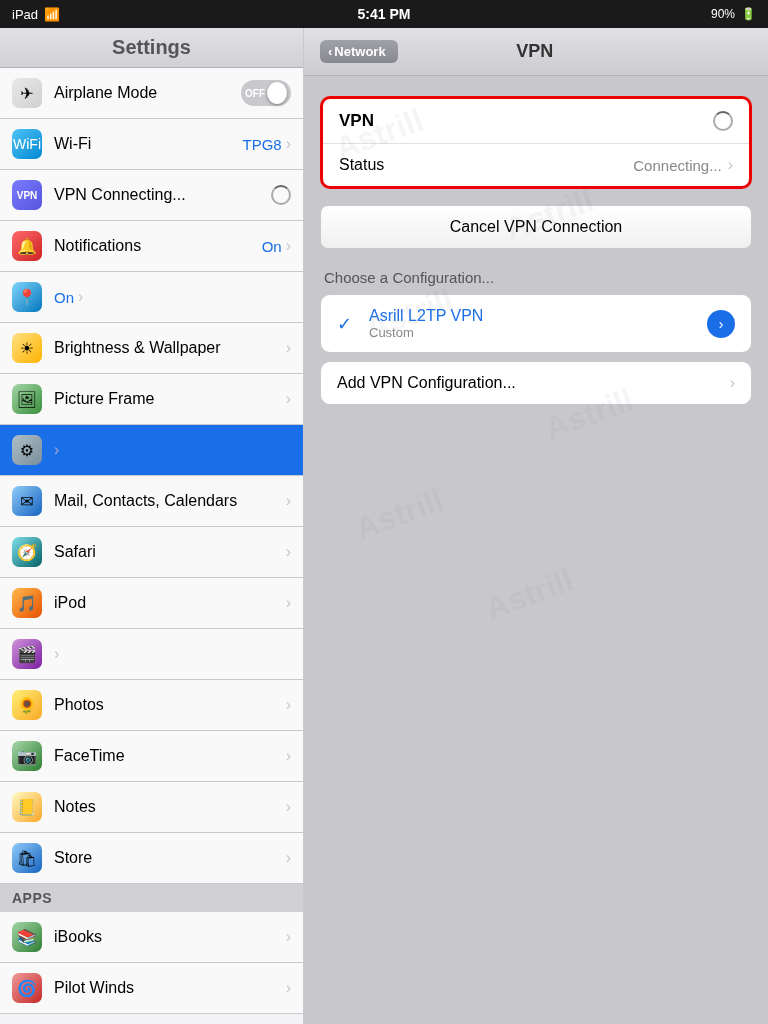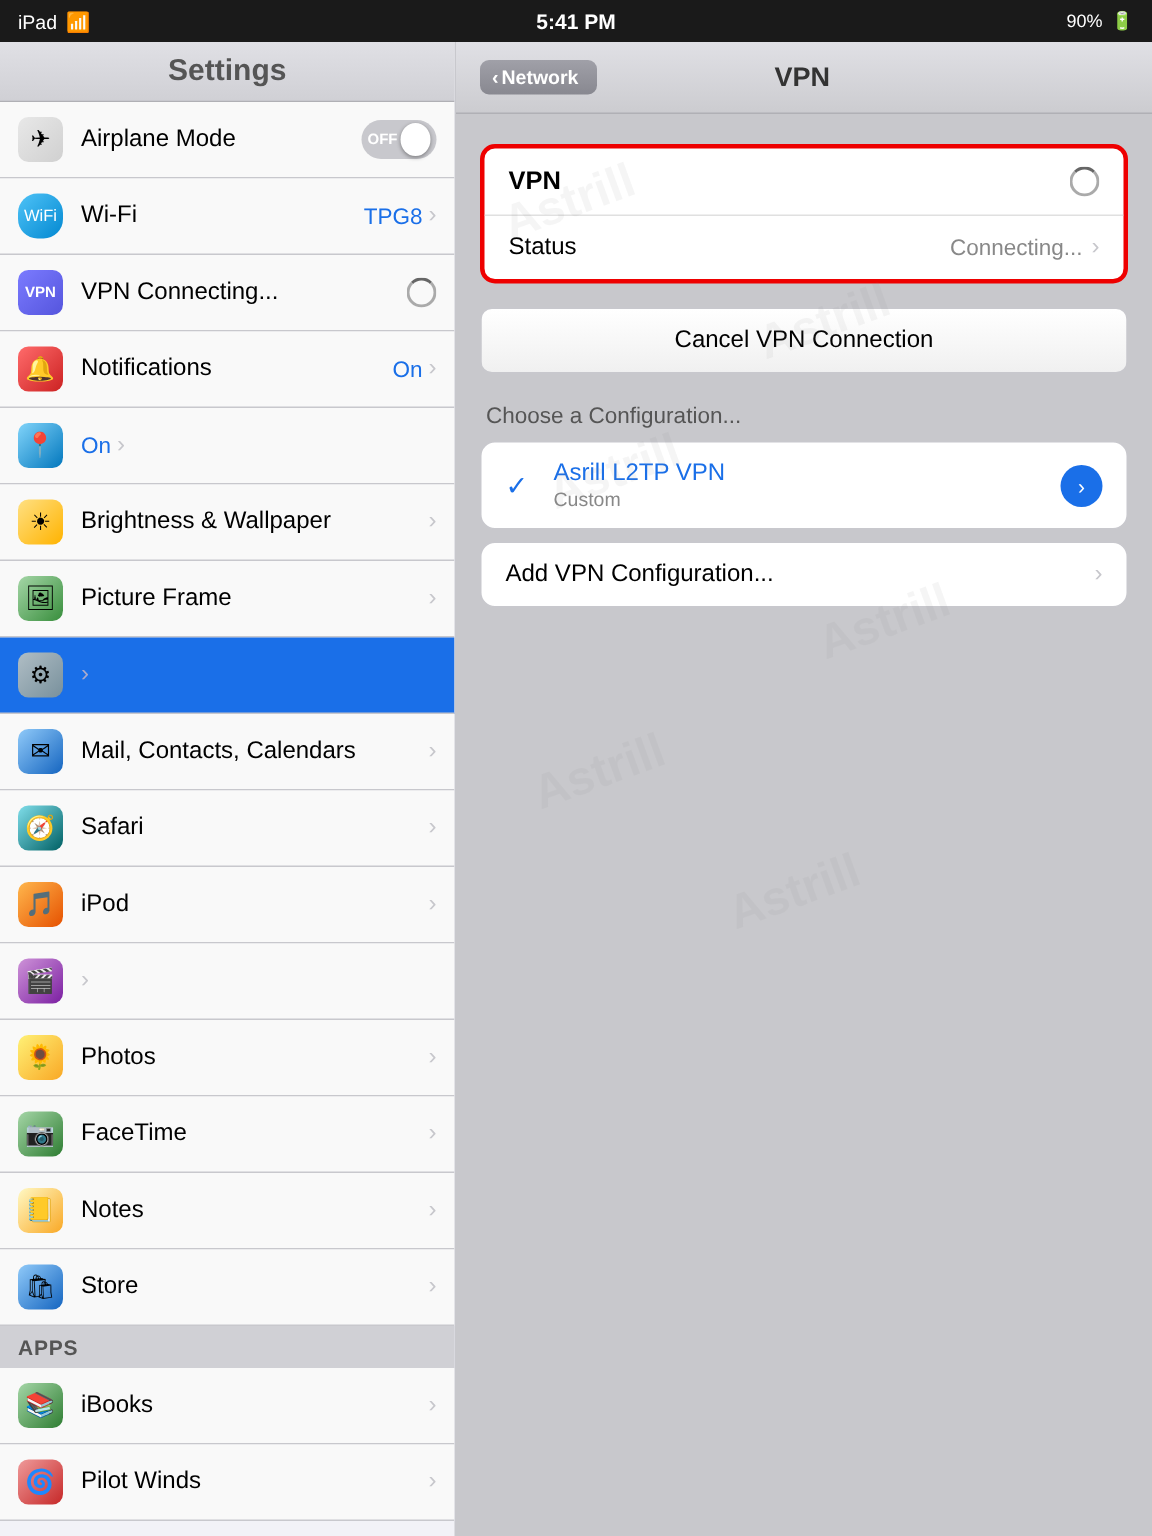--- a/index.html
+++ b/index.html
@@ -370,21 +370,21 @@
     <div class="sidebar-item">
       <div class="item-icon icon-airplane">✈</div>
       <span class="item-label">Airplane Mode</span>
       <div class="toggle-off">
         <span style="font-size:10px;margin-right:2px;">OFF</span>
         <div class="toggle-knob"></div>
       </div>
     </div>
 
     <div class="sidebar-item">
-      <div class="item-icon icon-wifi" style="font-size:11px;color:#fff;border-radius:13px;">WiFi</div>
+      <div class="item-icon icon-wifi" style="font-size:14px;color:#fff;">WiFi</div>
       <span class="item-label">Wi-Fi</span>
       <span class="item-value">TPG8</span>
       <span class="chevron">›</span>
     </div>
 
     <div class="sidebar-item">
       <div class="item-icon icon-vpn" style="font-size:10px;color:#fff;font-weight:bold;">VPN</div>
       <span class="item-label">VPN Connecting...</span>
       <div class="spinner"></div>
     </div>

